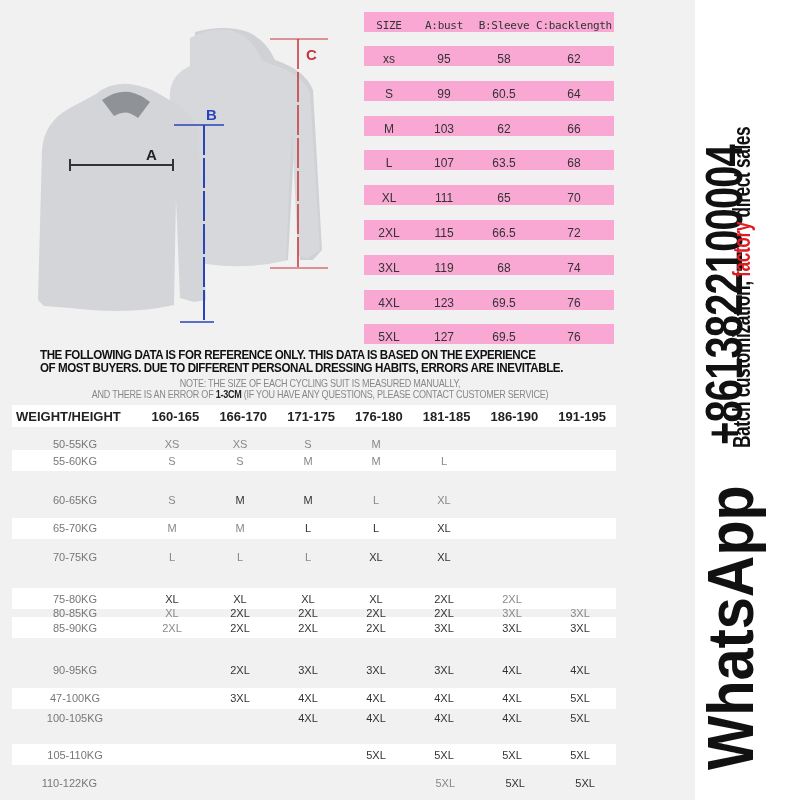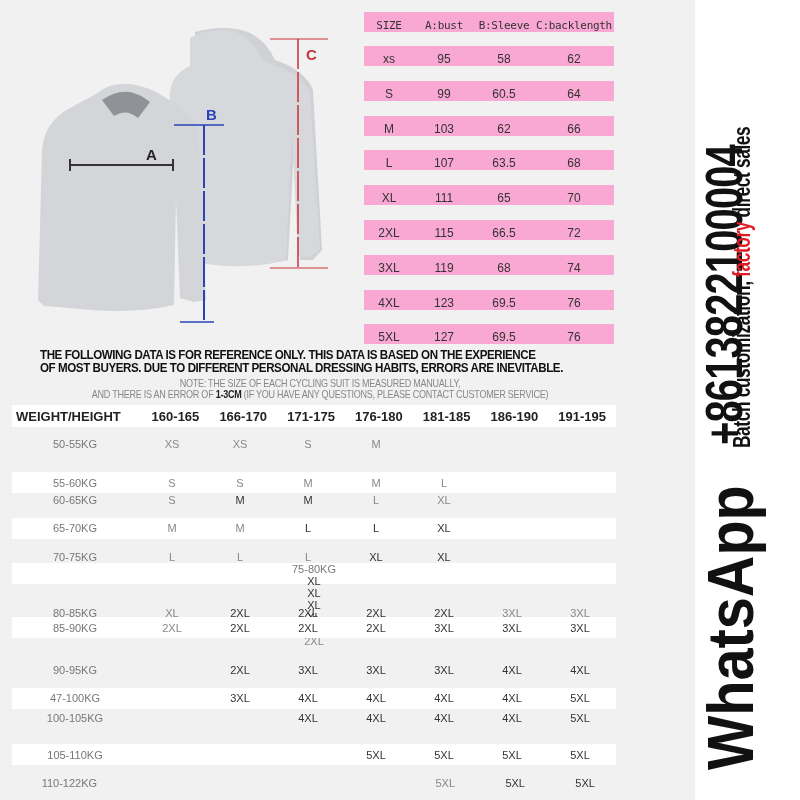--- a/index.html
+++ b/index.html
@@ -169,21 +169,21 @@
       <div class="wh-row" style="top: 28px;">
         <span class="label">50-55KG</span>
         <span class="cell light">XS</span>
         <span class="cell light">XS</span>
         <span class="cell light">S</span>
         <span class="cell light">M</span>
         <span class="cell dark"></span>
         <span class="cell dark"></span>
         <span class="cell dark"></span>
       </div>
-      <div class="wh-row striped" style="top: 67px;">
+      <div class="wh-row striped" style="top: 45px;">
         <span class="label">55-60KG</span>
         <span class="cell light">S</span>
         <span class="cell light">S</span>
         <span class="cell light">M</span>
         <span class="cell light">M</span>
         <span class="cell light">L</span>
         <span class="cell dark"></span>
         <span class="cell dark"></span>
       </div>
       <div class="wh-row" style="top: 84.6px;">
@@ -209,21 +209,21 @@
       <div class="wh-row" style="top: 141.2px;">
         <span class="label">70-75KG</span>
         <span class="cell light">L</span>
         <span class="cell light">L</span>
         <span class="cell light">L</span>
         <span class="cell dark">XL</span>
         <span class="cell dark">XL</span>
         <span class="cell dark"></span>
         <span class="cell dark"></span>
       </div>
-      <div class="wh-row striped" style="top: 158px; flex-direction: column;">
+      <div class="wh-row striped" style="top: 183px;">
         <span class="label">75-80KG</span>
         <span class="cell dark">XL</span>
         <span class="cell dark">XL</span>
         <span class="cell dark">XL</span>
         <span class="cell dark">XL</span>
         <span class="cell dark">2XL</span>
         <span class="cell light">2XL</span>
         <span class="cell dark"></span>
       </div>
       <div class="wh-row" style="top: 197.8px;">

